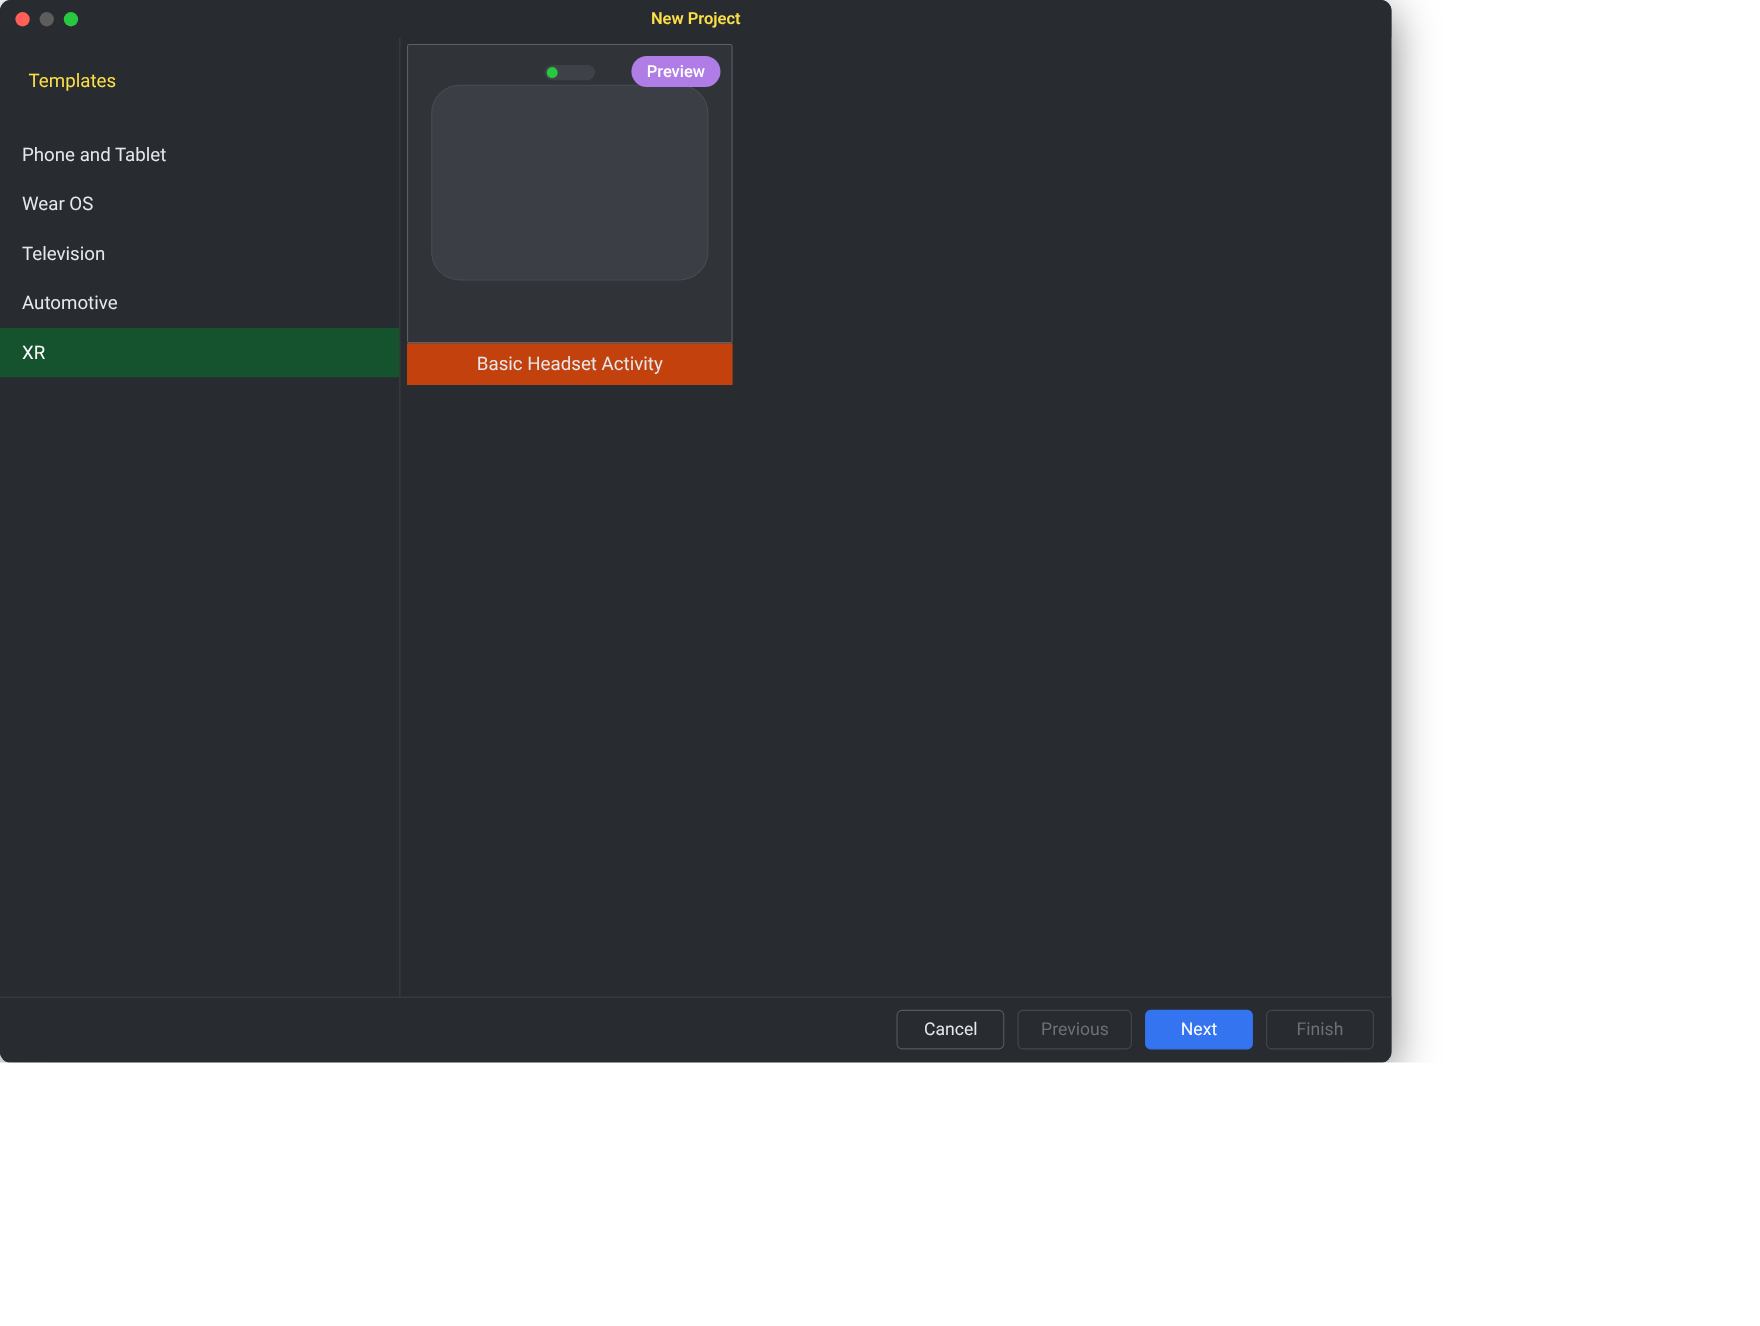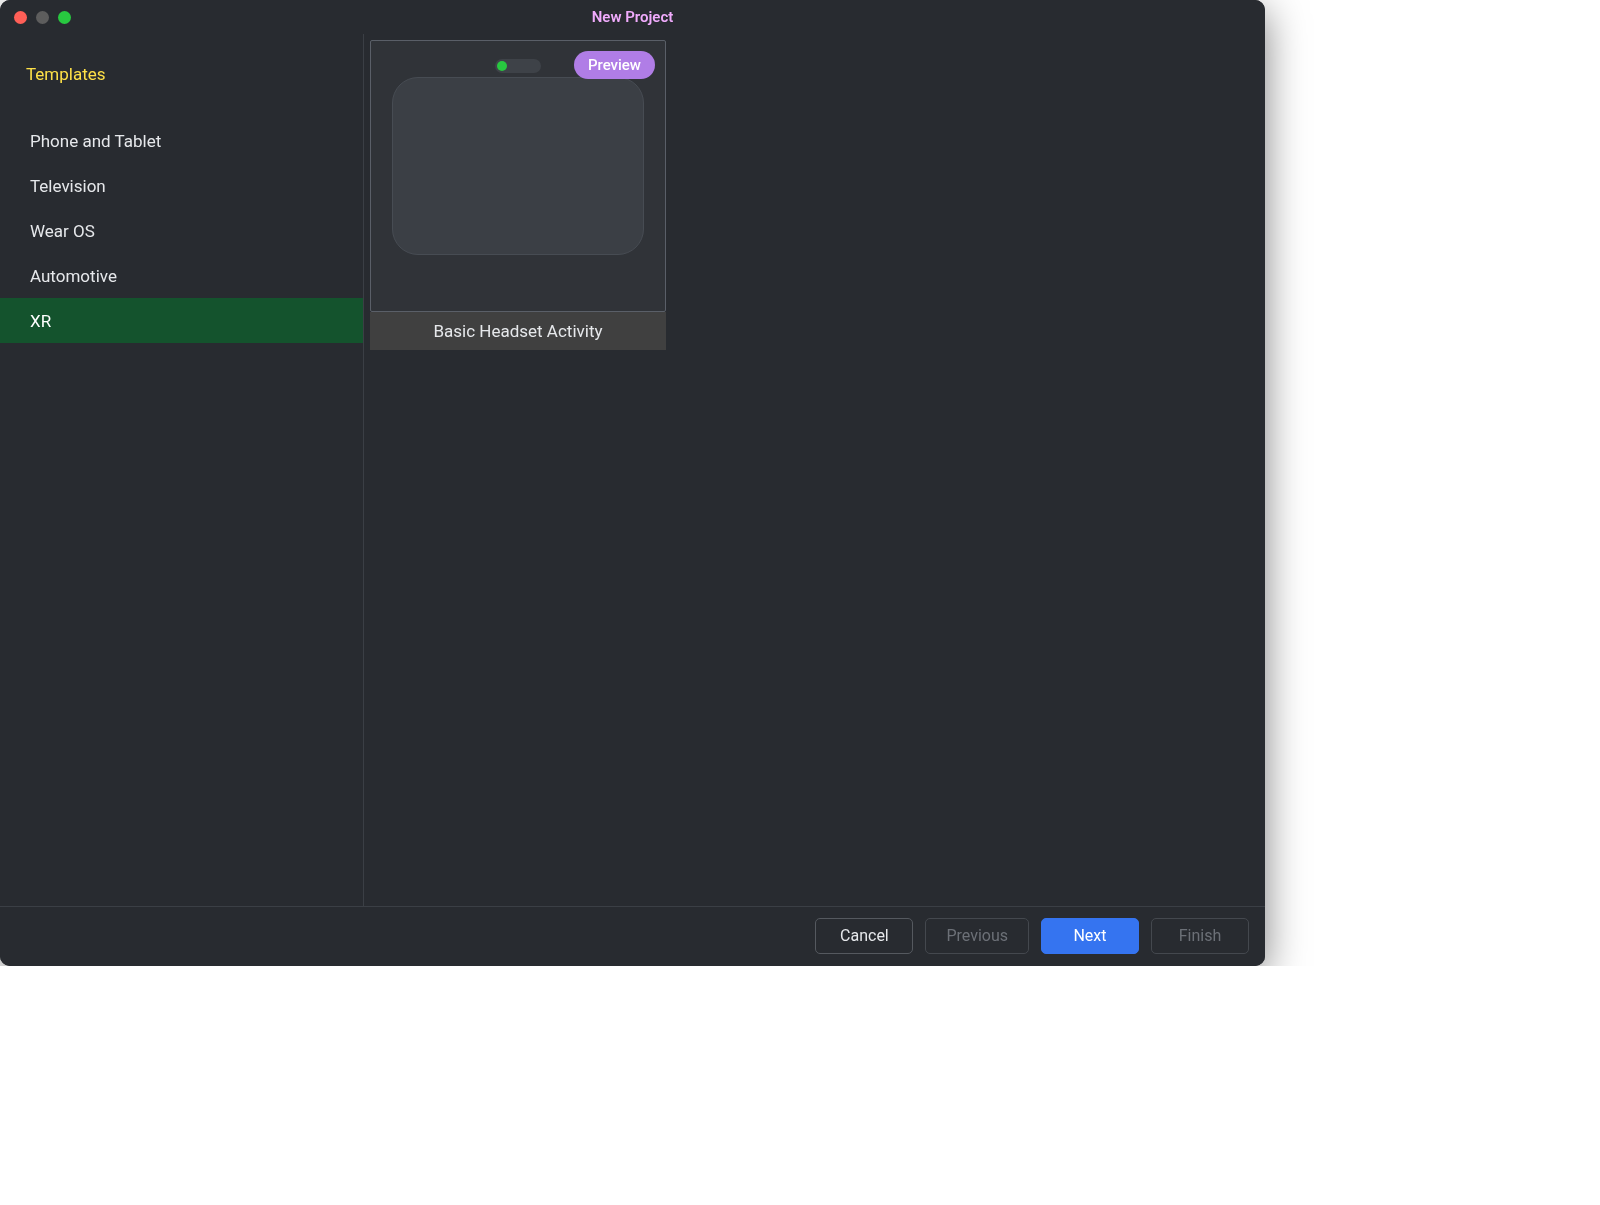--- a/index.html
+++ b/index.html
@@ -48,21 +48,21 @@
     }
     .tl-close    { background: #ff5f57; }
     .tl-minimize { background: #5d5d5d; }
     .tl-zoom     { background: #28c840; }
     .window-title {
       position: absolute;
       left: 0; right: 0;
       text-align: center;
       font-size: 15px;
       font-weight: 600;
-      color: #f0abfc;
+      color: #fde047;
       pointer-events: none;
     }
 
     
     .body {
       flex: 1;
       display: flex;
       min-height: 0;
     }
 
@@ -78,21 +78,21 @@
       color: #fde047;
       font-size: 17px;
       font-weight: 400;
       padding: 0 26px;
       margin-bottom: 34px;
     }
     .sidebar-item {
       color: #e6e8eb;
       font-size: 17px;
       font-weight: 400;
-      padding: 0 30px;
+      padding: 0 20px;
       height: 45px;
       display: flex;
       align-items: center;
       cursor: pointer;
     }
     .sidebar-item.selected {
       background: #14532d;
       color: #ffffff;
     }
 
@@ -174,21 +174,21 @@
       font-weight: 500;
       padding: 5px 14px;
       border-radius: 999px;
     }
 
     .template-title {
       height: 38px;
       display: flex;
       align-items: center;
       justify-content: center;
-      background: #404040;
+      background: #c2410c;
       color: #e6e8eb;
       font-size: 17px;
       font-weight: 400;
     }
 
     
     .footer {
       height: 60px;
       flex-shrink: 0;
       border-top: 1px solid #3b3f45;
@@ -241,24 +241,24 @@
 
   <div class="body">
 
     <div class="sidebar">
       <div class="sidebar-heading">Templates</div>
 
       <div class="sidebar-item">
         <span>Phone and Tablet</span>
       </div>
       <div class="sidebar-item">
+        <span>Wear OS</span>
+      </div>
+      <div class="sidebar-item">
         <span>Television</span>
-      </div>
-      <div class="sidebar-item">
-        <span>Wear OS</span>
       </div>
       <div class="sidebar-item">
         <span>Automotive</span>
       </div>
       <div class="sidebar-item selected">
         <span>XR</span>
       </div>
     </div>
 
     <div class="main">

